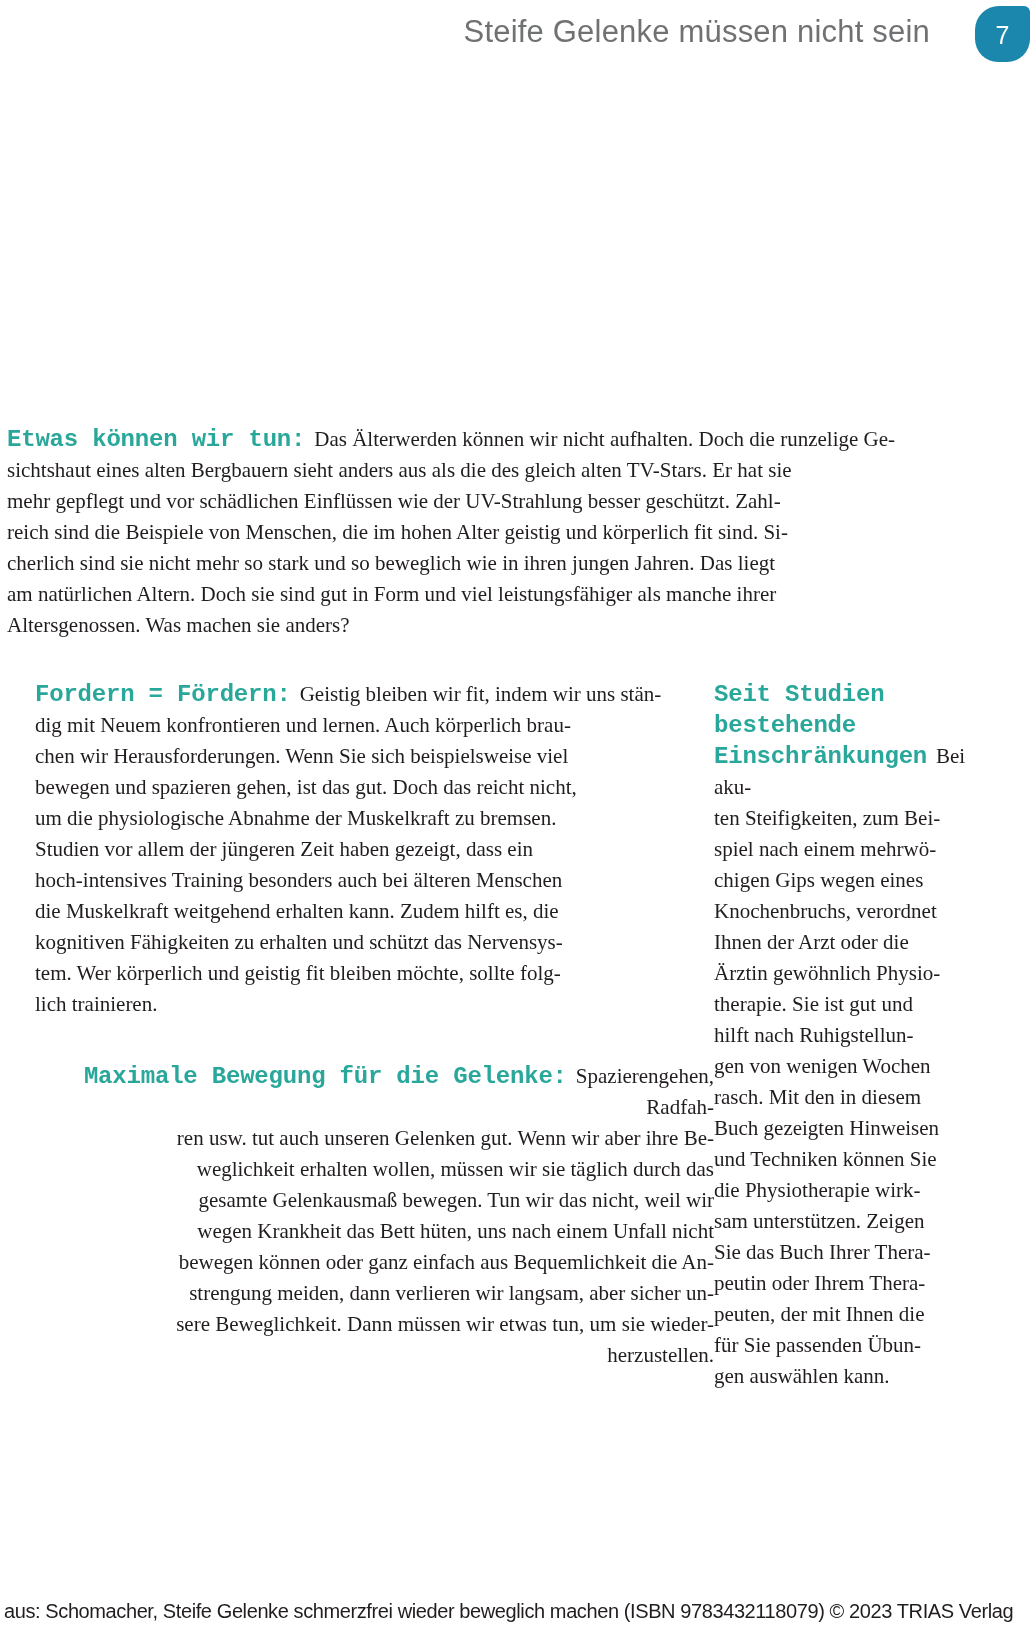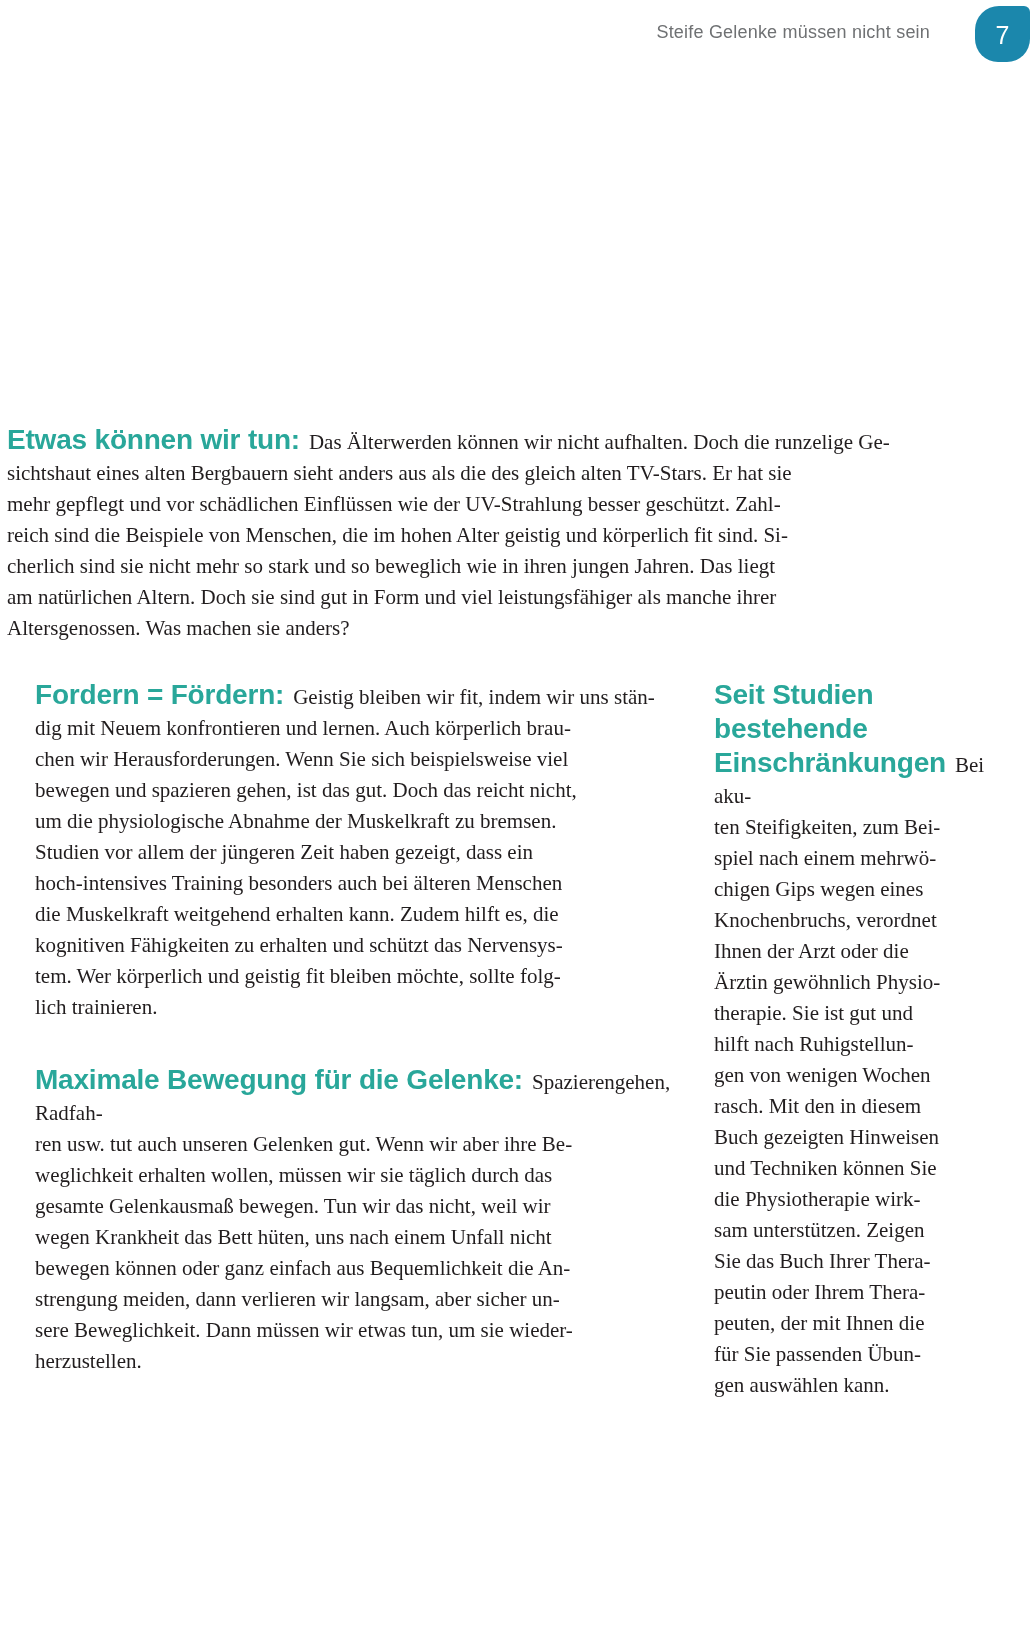--- a/index.html
+++ b/index.html
@@ -11,21 +11,21 @@
     overflow: hidden;
     font-family: "Liberation Serif", serif;
   }
 
   
   .running-head {
     position: absolute;
     top: 19px;
     right: 104px;
     font-family: "Liberation Sans", sans-serif;
-    font-size: 18px;
+    font-size: 31px;
     line-height: 26px;
     color: var(--header_gray, #6f7173);
     letter-spacing: 0.2px;
   }
   .page-badge {
     position: absolute;
     top: 6px;
     right: 4px;
     width: 55px;
     height: 56px;
@@ -46,23 +46,23 @@
   
   .para {
     margin: 0;
     font-family: "Liberation Serif", serif;
     font-size: 21px;
     line-height: 31px;
     color: var(--text_color, #211d1e);
   }
   .btxt { white-space: pre-line; }
   .lead {
-    font-family: Liberation Sans, sans-serif;
+    font-family: Liberation Mono, monospace;
     font-weight: 700;
-    font-size: 28px;
+    font-size: 24px;
     color: var(--accent_teal, #29a79a);
     margin-right: 9px;
     white-space: pre-line;
     letter-spacing: -0.2px;
   }
 
   .intro {
     position: absolute;
     top: 424px;
     left: 7px;
@@ -70,21 +70,21 @@
   }
 
   .columns {
     position: absolute;
     top: 679px;
     left: 7px;
     display: flex;
   }
   .col-left { width: 679px; margin-left: 28px; }
   .col-right { width: 268px; }
-  .col-left .para + .para { margin-top: 41px; }
+  .col-left .para + .para { margin-top: 41px; text-align: right; }
 
   .footer {
     position: absolute;
     left: 4px;
     bottom: 3px;
     width: 1028px;
     font-family: "Liberation Sans", sans-serif;
     font-size: 20px;
     letter-spacing: -0.4px;
     color: var(--text_color, #211d1e);
@@ -155,14 +155,15 @@
 sam unterstützen. Zeigen
 Sie das Buch Ihrer Thera-
 peutin oder Ihrem Thera-
 peuten, der mit Ihnen die
 für Sie passenden Übun-
 gen auswählen kann.</span></p>
     </div>
 
   </div>
 
+  <div class="footer">aus: Schomacher, Steife Gelenke schmerzfrei wieder beweglich machen (ISBN 9783432118079) © 2023 TRIAS Verlag</div>
 
 </div>
 
 </body></html>

